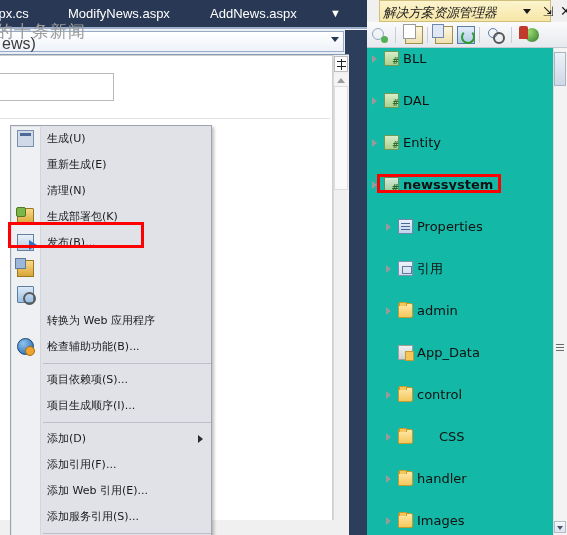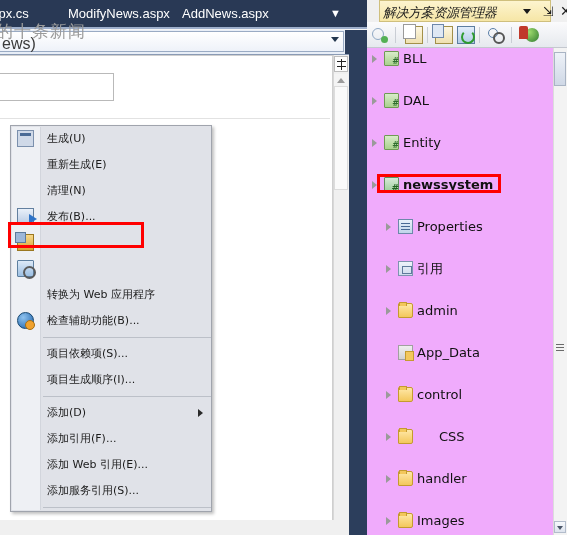--- a/index.html
+++ b/index.html
@@ -8,21 +8,21 @@
     font-family:"Liberation Sans","DejaVu Sans",sans-serif;
     font-size:12px;background:#fff;color:#000;
     -webkit-font-smoothing:antialiased;
   }
   
   #editor-pane{position:absolute;left:0;top:0;width:367px;height:535px;background:#f5f5f5;overflow:hidden;}
   #tabstrip{position:absolute;left:0;top:0;width:367px;height:28px;background:#293955;}
   .tab{position:absolute;top:0;height:28px;line-height:28px;color:#ffffff;font-size:13px;white-space:nowrap;}
   #tab-0{left:-8px;}
   #tab-1{left:68px;}
-  #tab-2{left:182px;}
+  #tab-2{left:210px;}
   #tab-dropdown{position:absolute;left:330px;top:0;height:28px;line-height:26px;color:#ffffff;font-size:11px;}
   #tab-sep{position:absolute;left:0;top:27px;width:367px;height:2px;background:#9fb0cc;}
 
   #nav-bar{position:absolute;left:0;top:30px;width:367px;height:24px;background:#e8eef7;border-bottom:1px solid #8a9bb5;}
   #nav-combo{position:absolute;left:0;top:31px;width:344px;height:21px;
      background:linear-gradient(#ffffff,#eef2f9);border:1px solid #9aabc4;border-left:none;box-sizing:border-box;}
   #nav-combo-text{position:absolute;left:2px;top:3px;font-size:16px;color:#3a3a3a;}
   #nav-combo-arrow{position:absolute;right:4px;top:5px;width:0;height:0;border-left:4px solid transparent;border-right:4px solid transparent;border-top:5px solid #23374e;}
   #nav-right-fill{position:absolute;left:345px;top:30px;width:22px;height:24px;background:#2c3e5c;}
 
@@ -89,21 +89,21 @@
   .tb-refall:after{content:"";position:absolute;left:-4px;top:-3px;width:10px;height:12px;background:#dfe8f4;border:1px solid #6d88aa;}
   .tb-refresh{background:linear-gradient(#e2edfa,#b4cce8);border:1px solid #5c7da0;box-sizing:border-box;}
   .tb-refresh:after{content:"";position:absolute;left:3px;top:3px;width:10px;height:10px;border:2px solid #2e9b2e;border-radius:50%;border-top-color:transparent;}
   .tb-class{background:transparent;}
   .tb-class:before{content:"";position:absolute;left:1px;top:2px;width:8px;height:8px;border:1.5px solid #5a7fa8;border-radius:50%;}
   .tb-class:after{content:"";position:absolute;right:0;bottom:0;width:8px;height:8px;border:2px solid #555;border-radius:50%;}
   .tb-vd{width:20px;height:18px;background:transparent;}
   .tb-vd:before{content:"";position:absolute;right:0;top:2px;width:14px;height:14px;border-radius:50%;background:radial-gradient(circle at 30% 30%,#9fdc6e,#2f7a2f);}
   .tb-vd:after{content:"";position:absolute;left:0;top:0;width:9px;height:13px;background:#c0392b;border-radius:2px 2px 0 0;}
 
-  #se-tree{position:absolute;left:0;top:48px;width:200px;height:487px;background:#f0abfc;overflow:hidden;}
+  #se-tree{position:absolute;left:0;top:48px;width:200px;height:487px;background:#14b8a6;overflow:hidden;}
   .row{position:relative;height:21px;line-height:21px;white-space:nowrap;font-size:13px;color:#111;
        font-family:"DejaVu Sans","Liberation Sans",sans-serif;}
   .row .exp{position:absolute;top:7px;width:0;height:0;border-top:4px solid transparent;border-bottom:4px solid transparent;border-left:5px solid #9a9a9a;}
   .row .ric{position:absolute;top:3px;width:15px;height:15px;}
   .row .rlbl{position:absolute;top:0;}
   .row.selected .rlbl{font-weight:bold;}
   
   .i-cs{background:linear-gradient(#d8ecc9,#a9d18d);border:1px solid #6f9a55;box-sizing:border-box;border-radius:1px;}
   .i-cs:after{content:"";position:absolute;right:-1px;bottom:-1px;font-size:8px;color:#2f6d2f;font-weight:bold;line-height:8px;content:"#";}
   .i-proj{background:linear-gradient(#d6ead8,#9fcf9f);border:1px solid #5f8f5f;box-sizing:border-box;border-radius:1px;}
@@ -171,20 +171,24 @@
     <span class="ic ic-build"></span>
     <span>生成(U)</span>
   </div>
   <div class="mi">
     <span>重新生成(E)</span>
   </div>
   <div class="mi">
     <span>清理(N)</span>
   </div>
   <div class="mi">
+    <span class="ic ic-pkg"></span>
+    <span>生成部署包(K)</span>
+  </div>
+  <div class="mi">
     <span class="ic ic-pub"></span>
     <span>发布(B)...</span>
   </div>
   <div class="mi">
     <span class="ic ic-pkgset"></span>
   </div>
   <div class="mi">
     <span class="ic ic-brow"></span>
   </div>
   <div class="mi">

